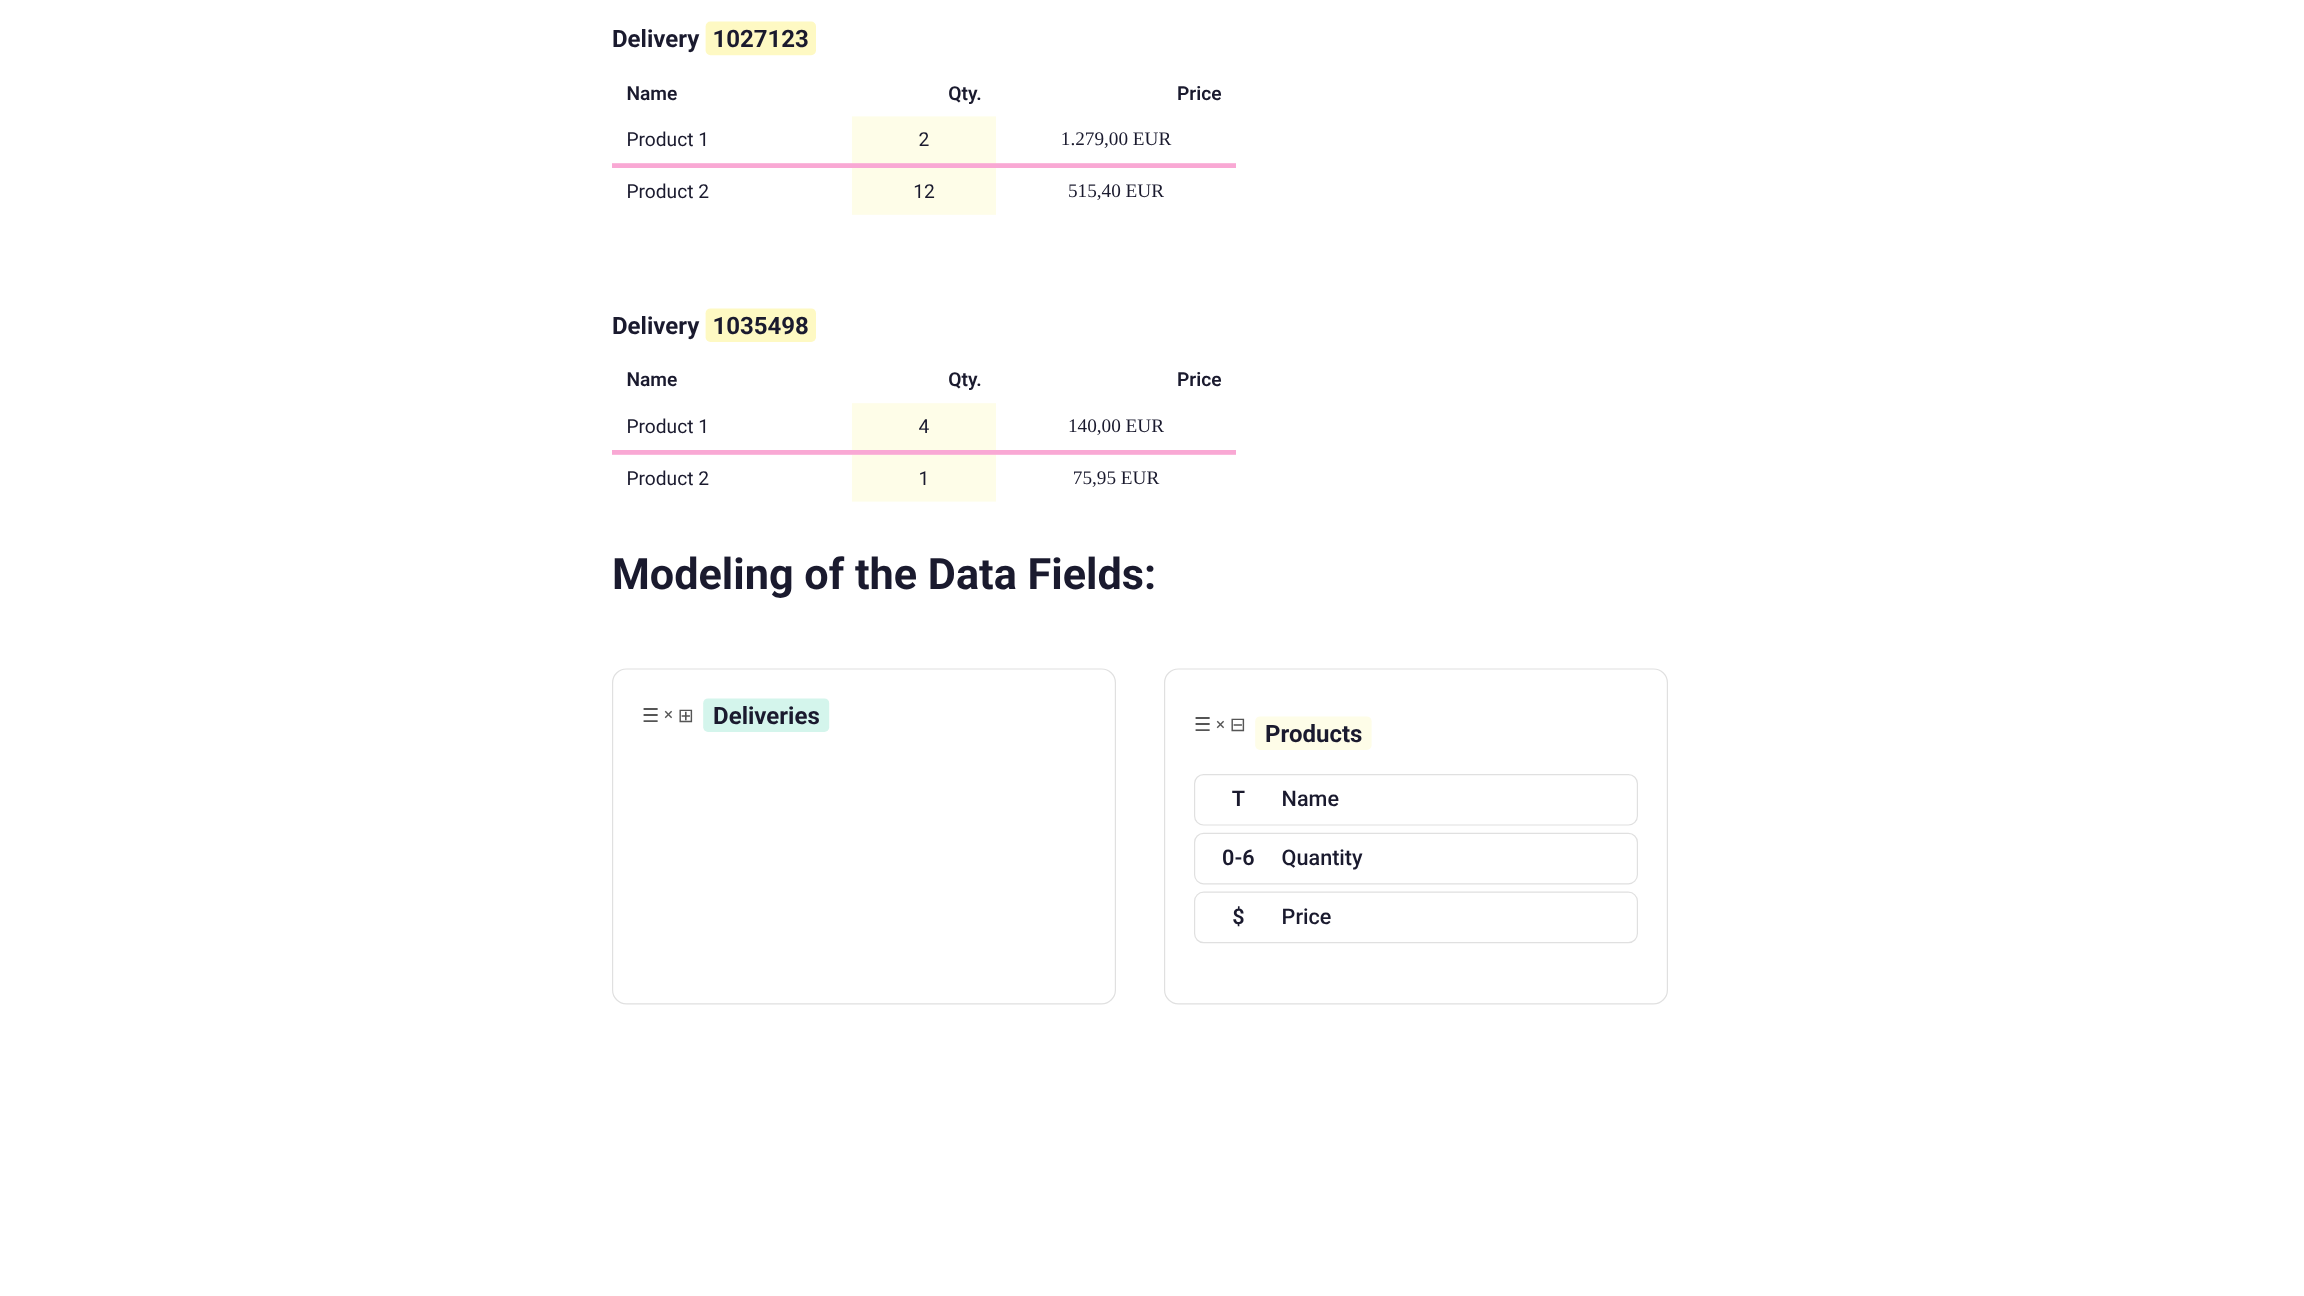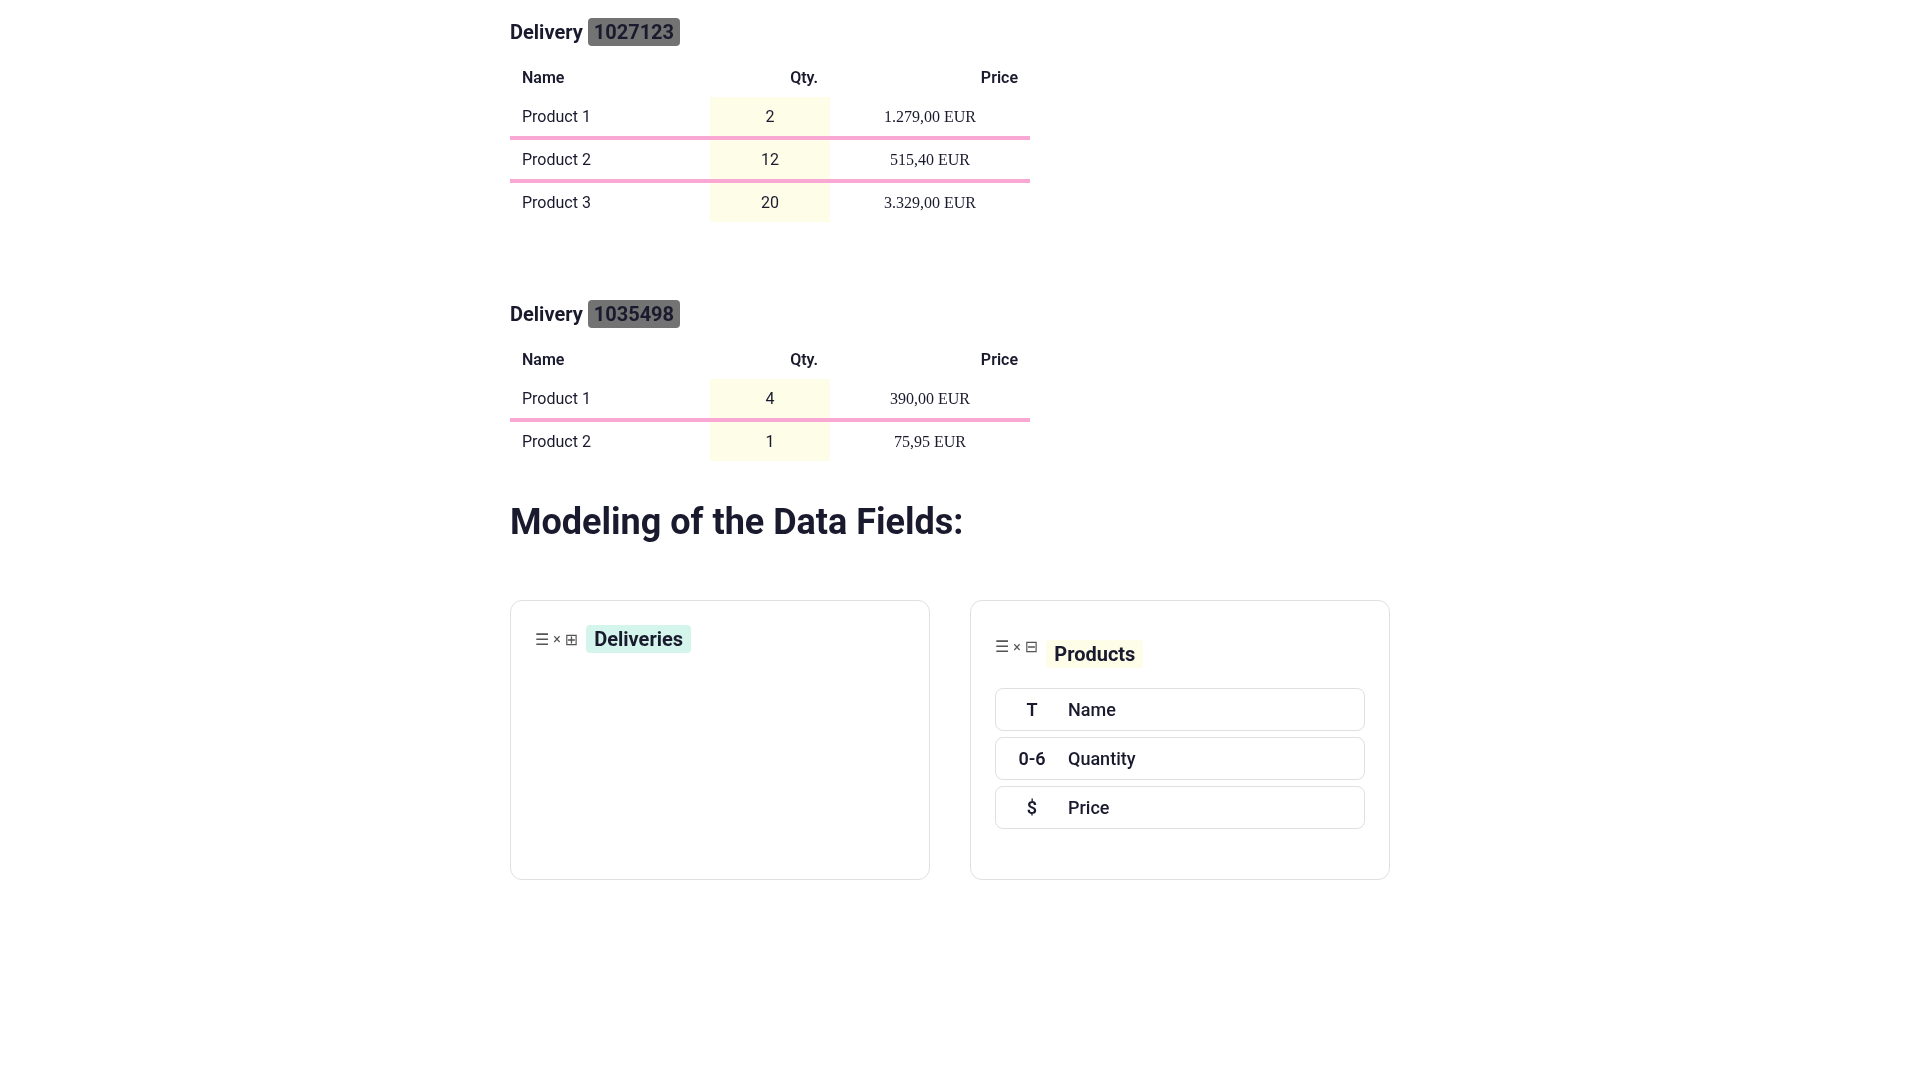--- a/index.html
+++ b/index.html
@@ -31,21 +31,21 @@
 
     .delivery-title {
       font-size: 20px;
       font-weight: 700;
       color: #1a1a2e;
       margin-bottom: 16px;
       display: inline-block;
     }
 
     .delivery-title .delivery-number {
-      background-color: #737373;
+      background-color: #fef9c3;
       color: #1a1a2e;
       padding: 2px 6px;
       border-radius: 4px;
     }
 
     .delivery-table {
       width: 520px;
       border-collapse: collapse;
     }
 
@@ -218,25 +218,20 @@
       <tr>
       <td class="col-name">Product 1</td>
       <td class="col-qty">2</td>
       <td class="col-price">1.279,00 EUR</td>
     </tr>
           <tr>
       <td class="col-name">Product 2</td>
       <td class="col-qty">12</td>
       <td class="col-price">515,40 EUR</td>
     </tr>
-          <tr>
-      <td class="col-name">Product 3</td>
-      <td class="col-qty">20</td>
-      <td class="col-price">3.329,00 EUR</td>
-    </tr>
         </tbody>
     </table>
   </div>
 
   <div class="section-separator"></div>
 
   <div class="delivery-section">
     <div class="delivery-title">
       <span>Delivery </span><span class="delivery-number">1035498</span>
     </div>
@@ -245,21 +240,21 @@
         <tr>
           <th class="col-name">Name</th>
           <th class="col-qty">Qty.</th>
           <th class="col-price">Price</th>
         </tr>
       </thead>
       <tbody id="delivery2-tbody">
       <tr>
       <td class="col-name">Product 1</td>
       <td class="col-qty">4</td>
-      <td class="col-price">390,00 EUR</td>
+      <td class="col-price">140,00 EUR</td>
     </tr>
           <tr>
       <td class="col-name">Product 2</td>
       <td class="col-qty">1</td>
       <td class="col-price">75,95 EUR</td>
     </tr>
         </tbody>
     </table>
   </div>
 

